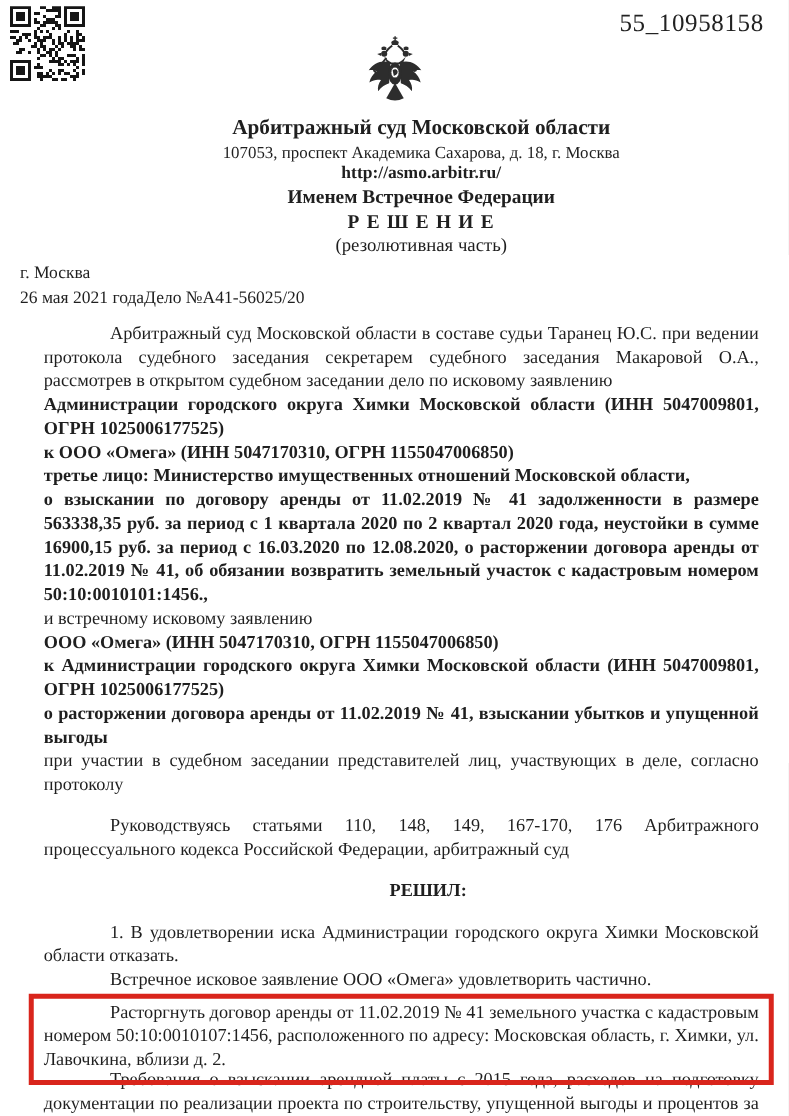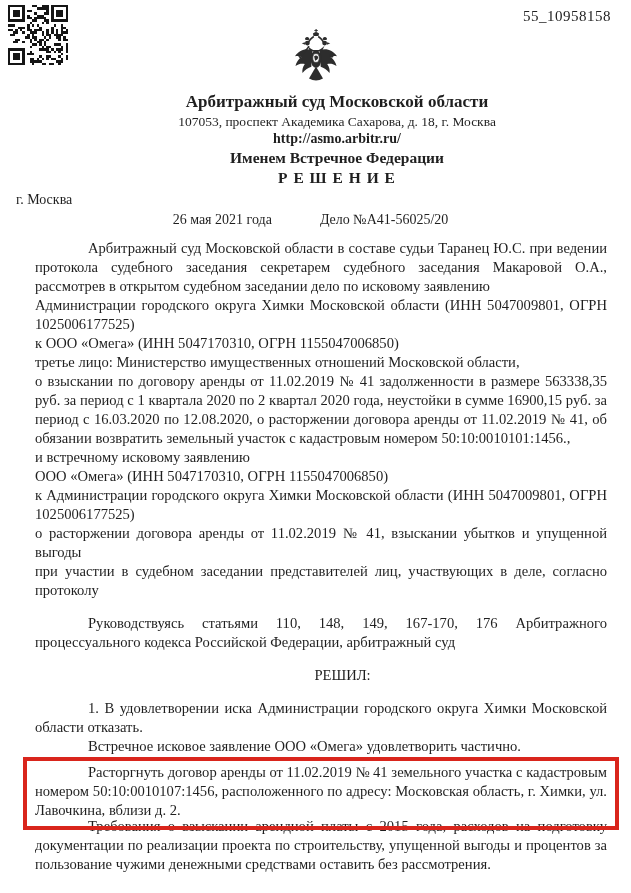--- a/index.html
+++ b/index.html
@@ -8,47 +8,47 @@
     width:631px;height:893px;
     margin:0 auto;
     background:#fff;
     font-family:"Liberation Serif","DejaVu Serif",serif;
     color:#1f1f1f;
     overflow:hidden;
     box-sizing:border-box;
   }
   .doc-number{
     position:absolute;top:8px;right:20px;
-    font-size:15px;letter-spacing:.5px;color:#222;
+    font-size:20px;letter-spacing:.5px;color:#222;
   }
   .qr{position:absolute;top:5px;left:8px;width:60px;height:60px;}
   .qr svg{width:100%;height:100%;shape-rendering:crispEdges;}
   .emblem{
     width:56px;height:62px;margin:27px auto 2px auto;
   }
   .emblem svg{width:100%;height:100%;}
   .center{text-align:center;padding-left:43px;}
   .court-name{font-size:17px;font-weight:bold;margin-top:3px;}
   .court-address{font-size:13.5px;margin-top:2px;}
   .court-url{font-size:14px;font-weight:bold;margin-top:1px;}
   .in-name{font-size:15.5px;font-weight:bold;margin-top:2px;}
   .doc-type{font-size:15.5px;font-weight:bold;margin-top:2px;letter-spacing:1px;}
   .doc-subtype{font-size:15px;margin-top:2px;}
   .meta{padding:0 26px 0 16px;font-size:14px;}
   .meta-row1{margin-top:5px;}
-  .meta-row2{display:flex;justify-content:center;margin-top:4px;gap:48px;}
+  .meta-row2{display:flex;justify-content:flex-start;margin-top:4px;}
   .body{
     padding:0 24px 0 35px;
     margin-top:11px;
     font-size:14.6px;
     line-height:19px;
   }
   .para{margin:0;text-align:justify;}
   .para.indent{text-indent:53px;}
-  .para.bold{font-weight:normal;}
+  .para.bold{font-weight:bold;}
   .para.center{text-align:center;text-indent:0;}
   .para.space-before{margin-top:14px;}
   .para.space-after{margin-bottom:14px;}
   .para.highlight{
     position:relative;z-index:2;
     border:4px solid #f9a8d4;
     margin:1px -12px -13px -12px;
     padding:2px 8px 6px 8px;
     background:transparent;
   }
@@ -368,20 +368,21 @@
       <ellipse cx="60" cy="62" rx="7" ry="9.5" fill="#fff" stroke="#2d2d2d" stroke-width="1.6"></ellipse>
       <path d="M56 58c3-2 6-2 8 1 1.5 2.5 0 5-2 7l-4 2z" fill="#2d2d2d"></path>
     </svg>
   </div>
 
   <div class="court-name center">Арбитражный суд Московской области</div>
   <div class="court-address center">107053, проспект Академика Сахарова, д. 18, г. Москва</div>
   <div class="court-url center">http://asmo.arbitr.ru/</div>
   <div class="in-name center">Именем Встречное Федерации</div>
   <div class="doc-type center">Р Е Ш Е Н И Е</div>
+  <div class="doc-subtype center">(резолютивная часть)</div>
 
   <div class="meta meta-row1">
     <span>г. Москва</span>
   </div>
   <div class="meta meta-row2">
     <span>26 мая 2021 года</span>
     <span>Дело №А41-56025/20</span>
   </div>
 
   <div class="body" id="body-paragraphs">

